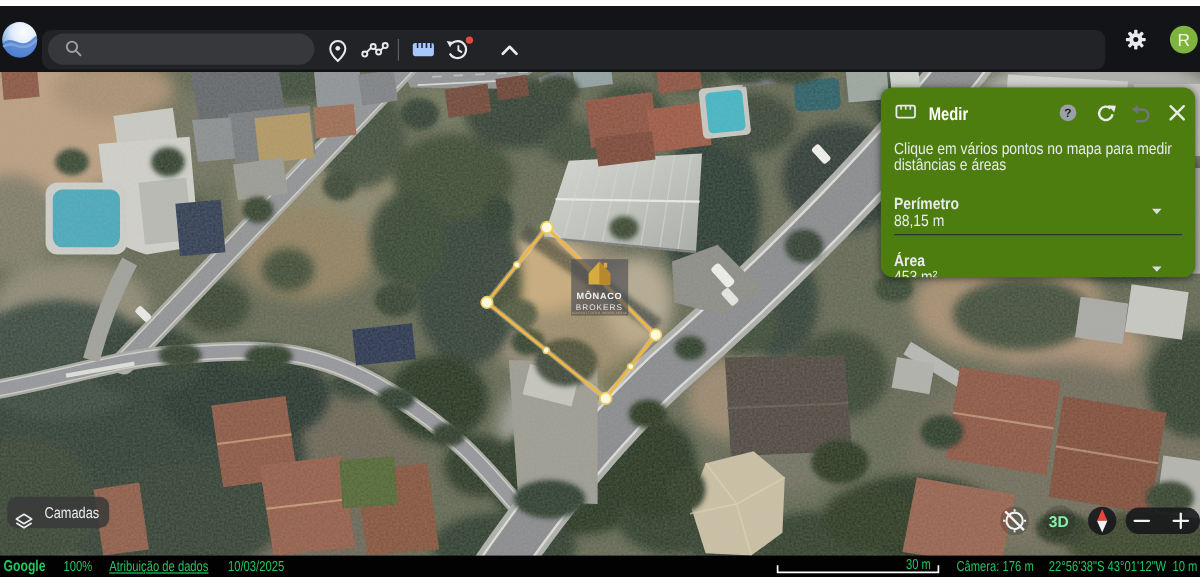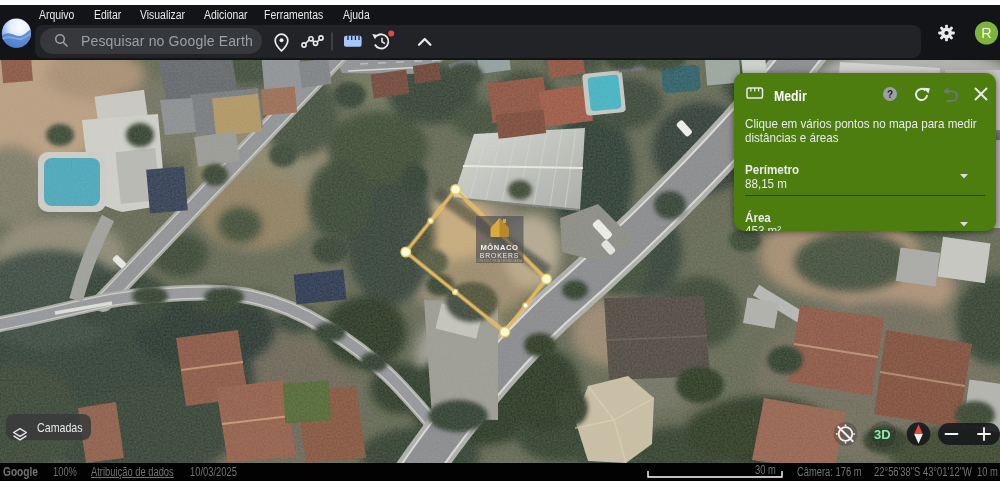--- a/index.html
+++ b/index.html
@@ -17,21 +17,21 @@
   
   #panel{left:734px;top:73px;width:262px;height:158px;background:#4d7c0f;border-radius:10px;
          box-shadow:0 1px 6px rgba(0,0,0,.5);color:#e8eaed;overflow:hidden;}
   #panel .title{position:absolute;left:40px;top:14px;font-size:15px;font-weight:bold;color:#fff;
      display:inline-block;transform:scaleX(0.82);transform-origin:0 0;white-space:nowrap;}
   #panel .instr{position:absolute;left:10.5px;top:44px;font-size:13.5px;line-height:13.6px;color:#e8eaed;
      display:inline-block;transform:scaleX(0.86);transform-origin:0 0;white-space:nowrap;}
   #panel .sect{position:absolute;left:10.5px;font-size:13.5px;display:inline-block;
      transform:scaleX(0.86);transform-origin:0 0;white-space:nowrap;}
   
-  #bottombar{left:0;top:463px;width:1000px;height:18px;background:#020202;color:#737373;font-size:12px;}
+  #bottombar{left:0;top:463px;width:1000px;height:18px;background:#020202;color:#22c55e;font-size:12px;}
   #bottombar .bi{position:absolute;top:2px;line-height:14px;display:inline-block;
      transform:scaleX(0.78);transform-origin:0 50%;white-space:nowrap;}
   
   #camadas{left:6px;top:414px;width:85px;height:26px;border-radius:8px;background:rgba(56,57,58,.85);}
   #camadas span{position:absolute;left:31px;top:5.5px;font-size:13px;color:#e8eaed;
      display:inline-block;transform:scaleX(0.82);transform-origin:0 50%;}
   
   #t3d{left:874px;top:427px;font-size:13px;font-weight:bold;color:#86efac;}
 </style>
 </head>
@@ -323,31 +323,22 @@
       <circle cx="525.6" cy="305.5" r="2.6" fill="#fdfbe8" stroke="#e3c45a" stroke-width="1.2"></circle>
       <circle cx="455.7" cy="189.5" r="4.8" fill="#fcf8dc" stroke="#e8cf62" stroke-width="1.4"></circle>
       <circle cx="405.8" cy="252" r="4.8" fill="#fcf8dc" stroke="#e8cf62" stroke-width="1.4"></circle>
       <circle cx="504.8" cy="332" r="4.8" fill="#fcf8dc" stroke="#e8cf62" stroke-width="1.4"></circle>
       <circle cx="546.4" cy="279" r="4.8" fill="#fcf8dc" stroke="#e8cf62" stroke-width="1.4"></circle>
     </g>
   </svg>
 
   <div id="header" class="abs"></div>
   <div id="topwhite" class="abs"></div>
-  <div id="menubar" class="abs">
-    <span class="mi" style="left:39px">Arquivo</span>
-    <span class="mi" style="left:94px">Editar</span>
-    <span class="mi" style="left:140px">Visualizar</span>
-    <span class="mi" style="left:204px">Adicionar</span>
-    <span class="mi" style="left:264px">Ferramentas</span>
-    <span class="mi" style="left:343px">Ajuda</span>
-  </div>
   <div id="toolbox" class="abs"></div>
   <div id="searchpill" class="abs"></div>
-  <div id="searchtxt" class="abs">Pesquisar no Google Earth</div>
   <svg id="hdricons" class="abs" style="left:0;top:0" width="1000" height="60" viewBox="0 0 1000 60">
 
     <circle cx="16.4" cy="33" r="14.6" fill="url(#eg2)"></circle>
     <path d="M2.2,36 C8,30 14,36 19,36 C25,36 28,30 30.8,29.5 L30.8,36 A14.6,14.6 0 0 1 3.4,40 Z" fill="#4a7ccd" opacity=".85"></path>
     <path d="M2.6,39 C9,34 15,40 21,39 C26,38.2 29,34.5 30.5,33.5" stroke="#85aade" stroke-width="2.2" fill="none" opacity=".8"></path>
     <defs>
       <radialGradient id="eg2" cx="63%" cy="28%" r="90%">
         <stop offset="0" stop-color="#fbfdff"></stop>
           <stop offset=".38" stop-color="#e2edfa"></stop>
         <stop offset=".62" stop-color="#a6c6ee"></stop>

